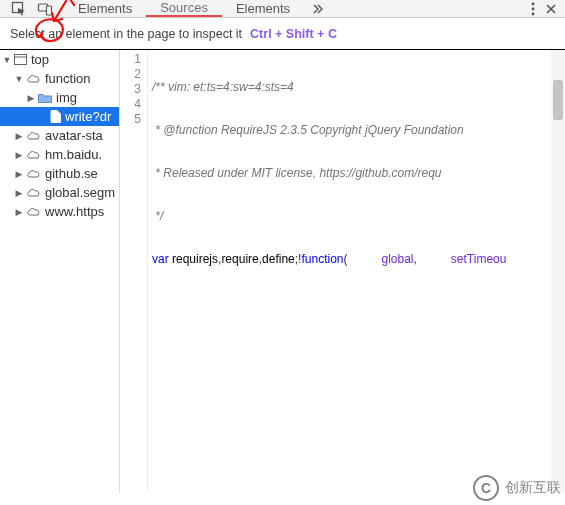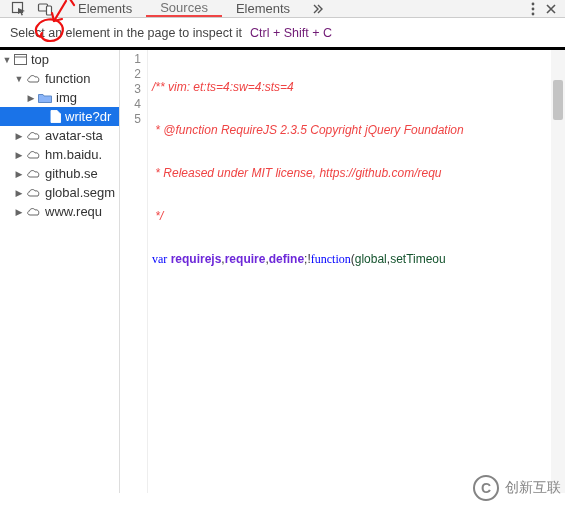--- a/index.html
+++ b/index.html
@@ -4,40 +4,40 @@
 <style>
   * { margin: 0; padding: 0; box-sizing: border-box; font-family: "Segoe UI", Tahoma, Arial, sans-serif; }
   body { width: 565px; height: 505px; background: #fff; overflow: hidden; position: relative; }
   .toolbar { height: 18px; display: flex; align-items: stretch; border-bottom: 1px solid #ccc; background: #f3f3f3; }
   .toolbar-left { display: flex; align-items: center; padding-left: 6px; }
   .tb-btn { display: flex; align-items: center; justify-content: center; width: 26px; height: 30px; cursor: pointer; color: #555; }
   .tabs { display: flex; align-items: stretch; margin-left: 6px; flex: 1; }
   .tab { padding: 0 14px; display: flex; align-items: center; font-size: 13px; color: #555; cursor: pointer; }
   .tab.active { color: #737373; border-bottom: 2px solid #ef4444; }
   .toolbar-right { display: flex; align-items: center; padding-right: 8px; gap: 10px; color: #555; }
-  .tooltip-bar { height: 32px; background: #fff; display: flex; align-items: center; padding: 0 10px; font-size: 12.5px; color: #444; border-bottom: 3px solid #000000; gap: 8px; }
-  .tooltip-bar .shortcut { color: #701a75; }
+  .tooltip-bar { height: 32px; background: #fff; display: flex; align-items: center; padding: 0 10px; font-size: 12.5px; color: #444; border-bottom: 1px solid #000000; gap: 8px; }
+  .tooltip-bar .shortcut { color: #8b5cf6; font-weight: bold; }
   .main { display: flex; height: calc(100% - 30px - 32px); }
   .sidebar { width: 120px; border-right: 1px solid #ddd; overflow: hidden; font-size: 13px; color: #333; background: #fff; flex-shrink: 0; }
   .tree-row { display: flex; align-items: center; height: 19px; padding-left: 2px; white-space: nowrap; cursor: pointer; }
   .tree-row .arrow { width: 10px; font-size: 9px; color: #666; display: inline-flex; justify-content: center; }
   .tree-row .icon { margin: 0 4px 0 2px; display: inline-flex; align-items: center; }
   .indent-1 { padding-left: 14px; }
   .indent-2 { padding-left: 26px; }
   .indent-3 { padding-left: 38px; }
   .tree-row.selected { background: #1a73e8; color: #fff; }
   .tree-row.selected .arrow { color: #fff; }
   .gutter { width: 28px; background: #fff; color: #888; font-family: Consolas, "Courier New", monospace; font-size: 12px; text-align: right; padding: 2px 6px 0 0; border-right: 1px solid #eee; flex-shrink: 0; }
   .gutter .num { height: 15px; line-height: 15px; }
   .code { flex: 1; font-family: Consolas, "Courier New", monospace; font-size: 12px; padding: 2px 0 0 4px; overflow: hidden; position: relative; white-space: pre; }
   .code .line { height: 15px; line-height: 15px; }
-  .c-comment { color: #ef4444; font-style: italic; }
-  .c-keyword { color: #0000ff; font-family: Liberation Serif, serif; }
-  .c-ident { color: #6d28d9; font-weight: bold; }
-  .c-func { color: #14532d; }
+  .c-comment { color: #737373; font-style: italic; }
+  .c-keyword { color: #0000ff; }
+  .c-ident { color: #000000; }
+  .c-func { color: #6d28d9; margin-left: 34px; }
   .c-punct { color: #333; }
   .code-scroll { position:absolute; right:0; top:0; width:14px; height:100%; background:#f5f5f5; }
   .code-thumb { width:10px; margin:2px auto; height:40px; background:#c4c4c4; border-radius:2px; }
   .annot { position: absolute; pointer-events: none; z-index: 50; }
   .watermark { position: absolute; right: 4px; bottom: 4px; display: flex; align-items: center; gap: 6px; font-size: 14px; color: #777; font-family: "Microsoft YaHei","PingFang SC",sans-serif; opacity: .9; }
   .watermark .wm-logo { width: 26px; height: 26px; border: 2px solid #777; border-radius: 50%; display: flex; align-items: center; justify-content: center; font-weight: bold; font-size: 14px; color:#777; }
   svg { display: block; }
 </style>
 </head>
 <body>
@@ -179,21 +179,21 @@
       </span>
       <span>global.segm</span>
     </div>
     <div class="tree-row indent-1">
       <span class="arrow">▶</span>
       <span class="icon">
         <svg width="15" height="10" viewBox="0 0 15 10">
             <path d="M4 8 C1 8 1 4 3.5 4 C3.5 1.5 8 0.5 9 3 C12 2 14 5 12 8 Z" fill="none" stroke="#666"></path>
           </svg>
       </span>
-      <span>www.requ</span>
+      <span>www.https</span>
     </div>
   </div>
 
   <div class="gutter">
     <div class="num">1</div>
     <div class="num">2</div>
     <div class="num">3</div>
     <div class="num">4</div>
     <div class="num">5</div>
   </div>

